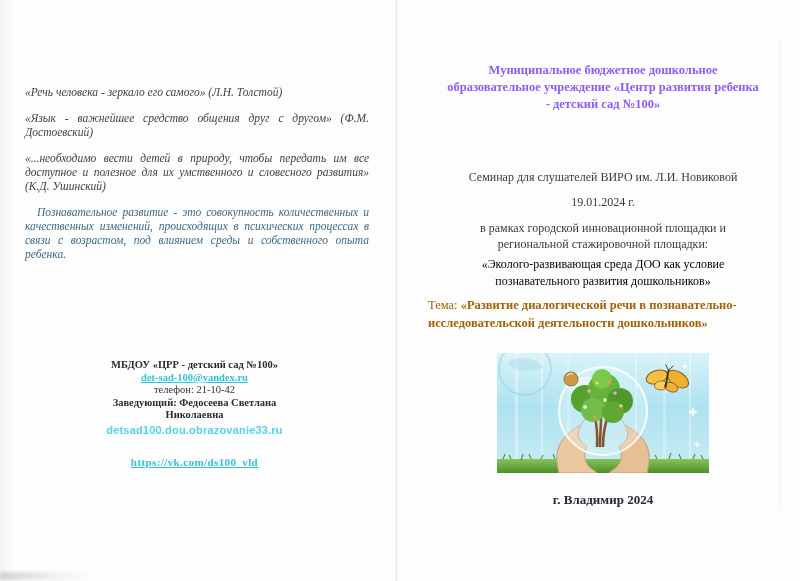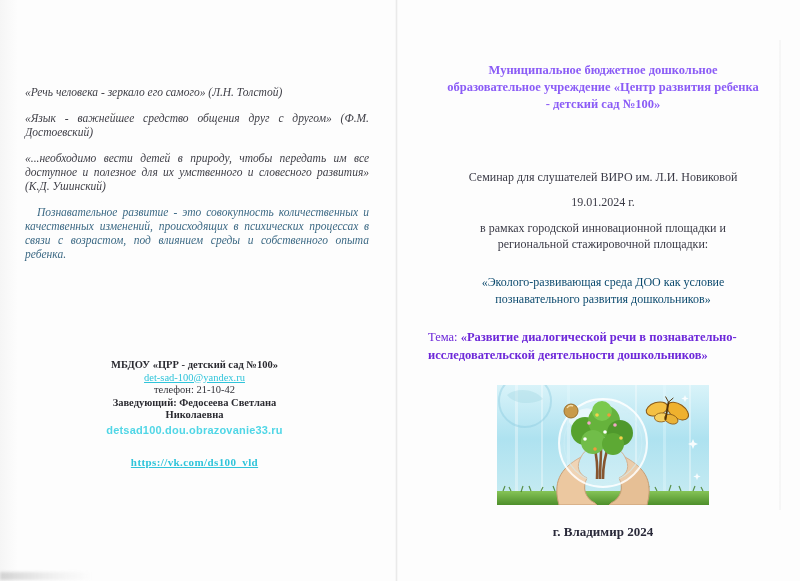--- a/index.html
+++ b/index.html
@@ -39,39 +39,39 @@
   }
   .para-dialog{color:#5e8792;margin-top:6px;}
   .para-cognitive{color:#3d6a85;font-style:italic;}
 
   .contact{
     position:absolute;left:42px;top:359px;width:305px;text-align:center;
     font-size:10.5px;line-height:12.6px;color:#2b2b31;font-weight:bold;
   }
   .contact .plain{font-weight:normal;color:#33333a;}
   .contact a{cursor:pointer;}
-  .link-email{color:#2fc4da;text-decoration:underline;font-weight:normal;display:inline-block;}
+  .link-email{color:#2fc4da;text-decoration:underline;font-weight:bold;display:inline-block;}
   .head-lines{width:220px;margin:0 auto;}
   .link-site{
     color:#50d6e6;font-family:"Liberation Sans", sans-serif;font-weight:bold;
     font-size:11px;text-decoration:none;letter-spacing:0.2px;display:inline-block;margin-top:2px;
   }
   .link-vk{
     color:#2fc4da;font-weight:bold;text-decoration:underline;font-size:11px;
     display:inline-block;margin-top:18px;letter-spacing:0.4px;
   }
 
   
   .page-right{position:absolute;left:428px;top:62px;width:350px;text-align:center;color:#3a3a46;}
   .org-line{font-weight:bold;font-size:12.5px;line-height:17px;color:#8b5cf6;}
   .seminar{margin-top:57px;font-size:12px;line-height:15px;}
   .date{margin-top:10px;font-size:12px;line-height:15px;}
   .context{margin-top:10px;font-size:12px;line-height:16px;padding:0 18px;}
-  .program{margin-top:22px;font-size:12px;line-height:17px;color:#0c4a6e;padding:0 10px;}
-  .topic{margin-top:20px;text-align:left;font-size:12.5px;line-height:18px;color:#6d28d9;}
+  .program{margin-top:4px;font-size:12px;line-height:17px;color:#000000;padding:0 10px;}
+  .topic{margin-top:6px;text-align:left;font-size:12.5px;line-height:18px;color:#a16207;}
   .topic .topic-title{font-weight:bold;}
   .illustration{width:212px;height:130px;margin:21px auto 0;display:block;}
   .footer-city{margin-top:9px;font-weight:bold;font-size:13px;color:#2a2a3a;}
 </style>
 </head>
 <body>
 
 <div class="fold-line"></div>
 <div class="page-edge-right"></div>
 <div class="corner-smudge"></div>

